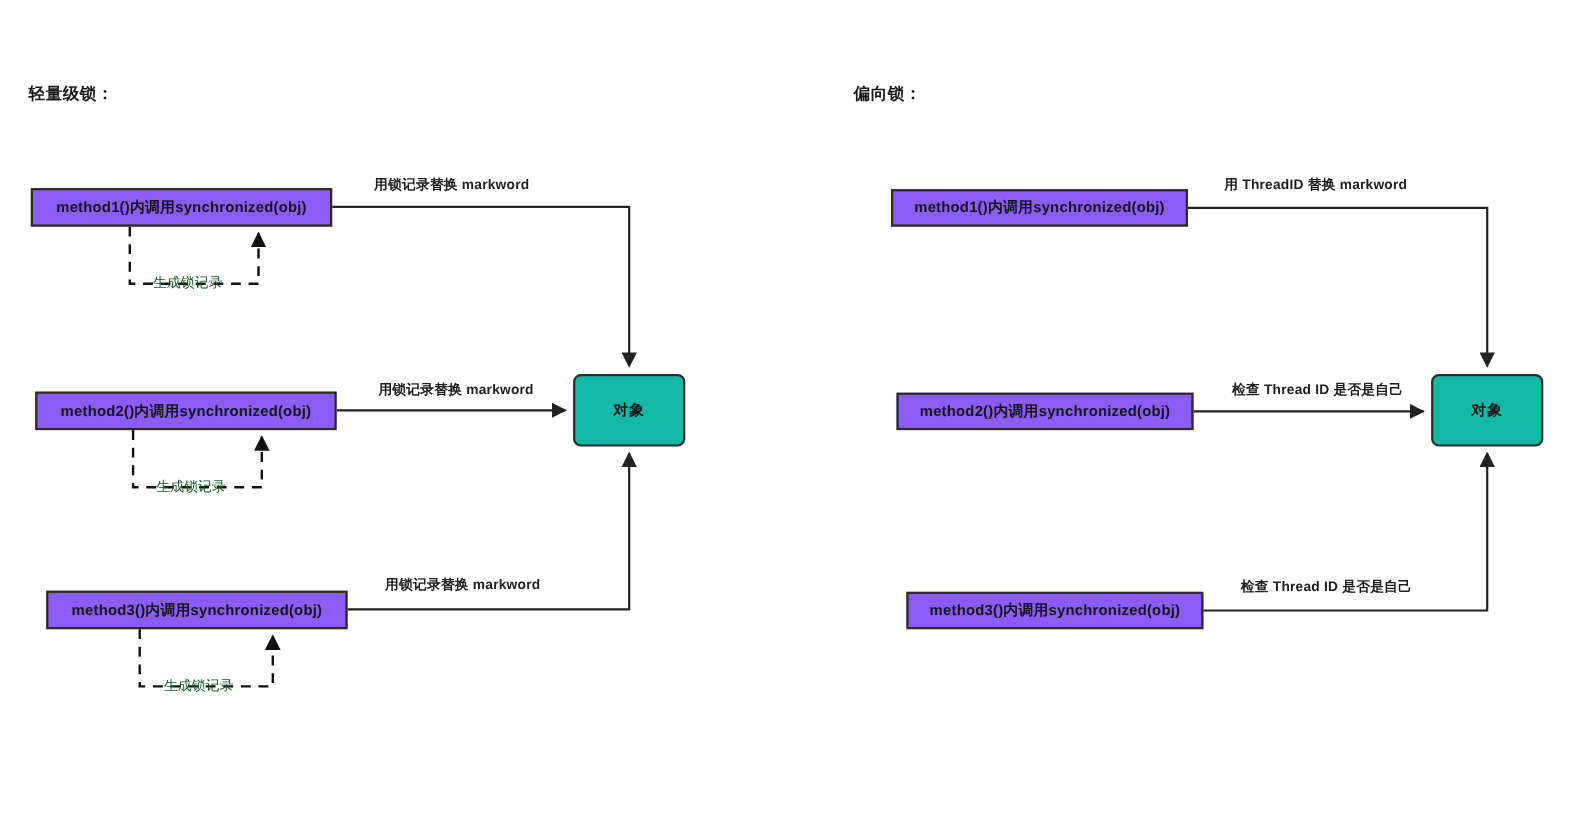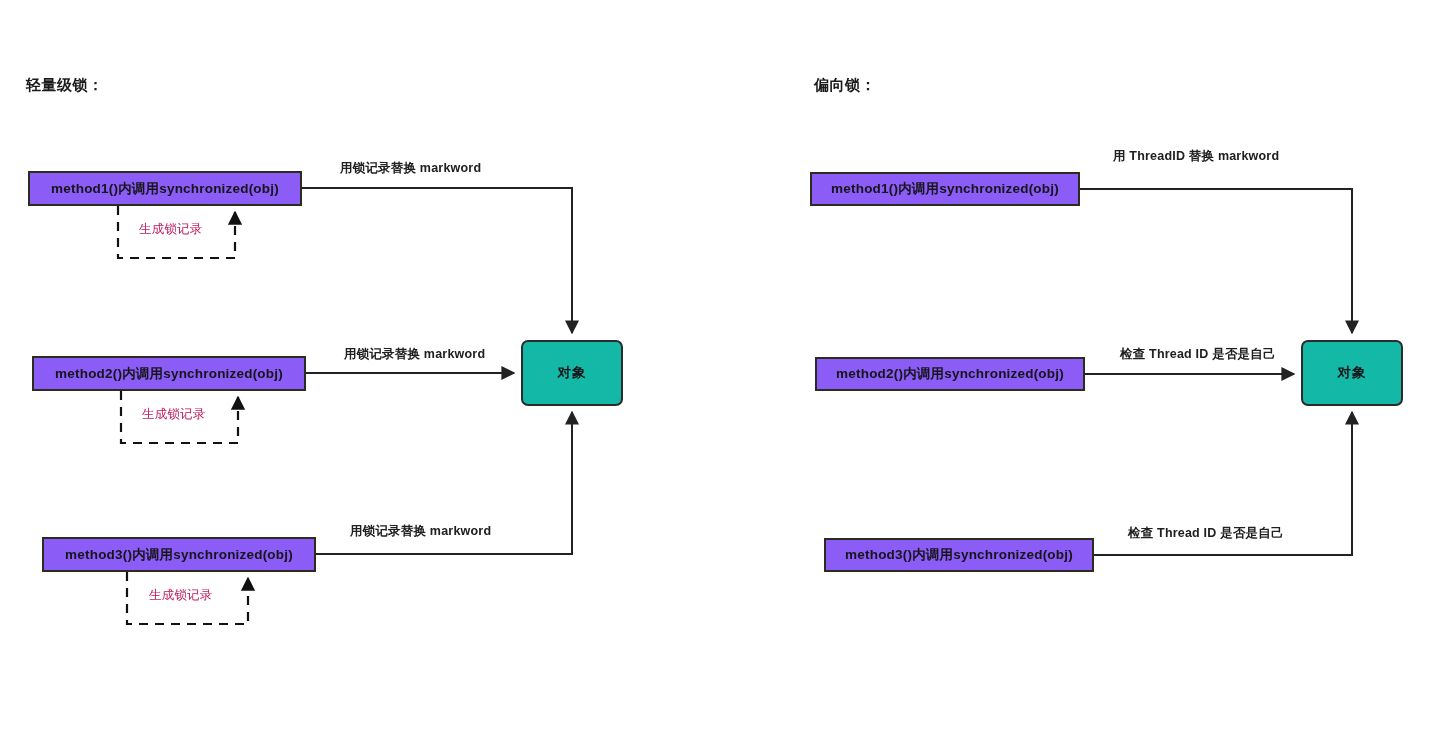--- a/index.html
+++ b/index.html
@@ -56,23 +56,24 @@
     font-size: 12.5px;
     font-weight: 700;
     color: #202020;
     white-space: nowrap;
     letter-spacing: 0.2px;
   }
   .loop-label {
     position: absolute;
     font-size: 12.5px;
     font-weight: 400;
-    color: #be185d;
+    color: #14532d;
     white-space: nowrap;
     letter-spacing: 0.2px;
+    margin-top: 28px;
   }
   .watermark {
     position: absolute;
     font-size: 15px;
     color: #0c4a6e;
     white-space: nowrap;
     letter-spacing: 1px;
   }
   svg.wires {
     position: absolute;
@@ -146,29 +147,29 @@
   <div class="edge-label" style="left:350px; top:523px;">用锁记录替换 markword</div>
 
   <div class="loop-label" style="left:139px; top:221px;">生成锁记录</div>
 
   <div class="loop-label" style="left:142px; top:406px;">生成锁记录</div>
 
   <div class="loop-label" style="left:149px; top:587px;">生成锁记录</div>
 
   <div class="object-box" style="left:521px; top:340px; width:102px; height:66px;">对象</div>
 
-  <div class="panel-title" style="left:814px; top:76px;">偏向锁：</div>
+  <div class="panel-title" style="left:776px; top:76px;">偏向锁：</div>
 
   <div class="method-box" style="left:810px; top:172px; width:270px; height:34px;">method1()内调用synchronized(obj)</div>
 
   <div class="method-box" style="left:815px; top:357px; width:270px; height:34px;">method2()内调用synchronized(obj)</div>
 
   <div class="method-box" style="left:824px; top:538px; width:270px; height:34px;">method3()内调用synchronized(obj)</div>
 
-  <div class="edge-label" style="left:1113px; top:148px;">用 ThreadID 替换 markword</div>
+  <div class="edge-label" style="left:1113px; top:160px;">用 ThreadID 替换 markword</div>
 
   <div class="edge-label" style="left:1120px; top:346px;">检查 Thread ID 是否是自己</div>
 
   <div class="edge-label" style="left:1128px; top:525px;">检查 Thread ID 是否是自己</div>
 
   <div class="object-box" style="left:1301px; top:340px; width:102px; height:66px;">对象</div>
 
   <div class="watermark" style="left:1258px; top:700px;">@稀土掘金技术社区</div>
 
 </div>

